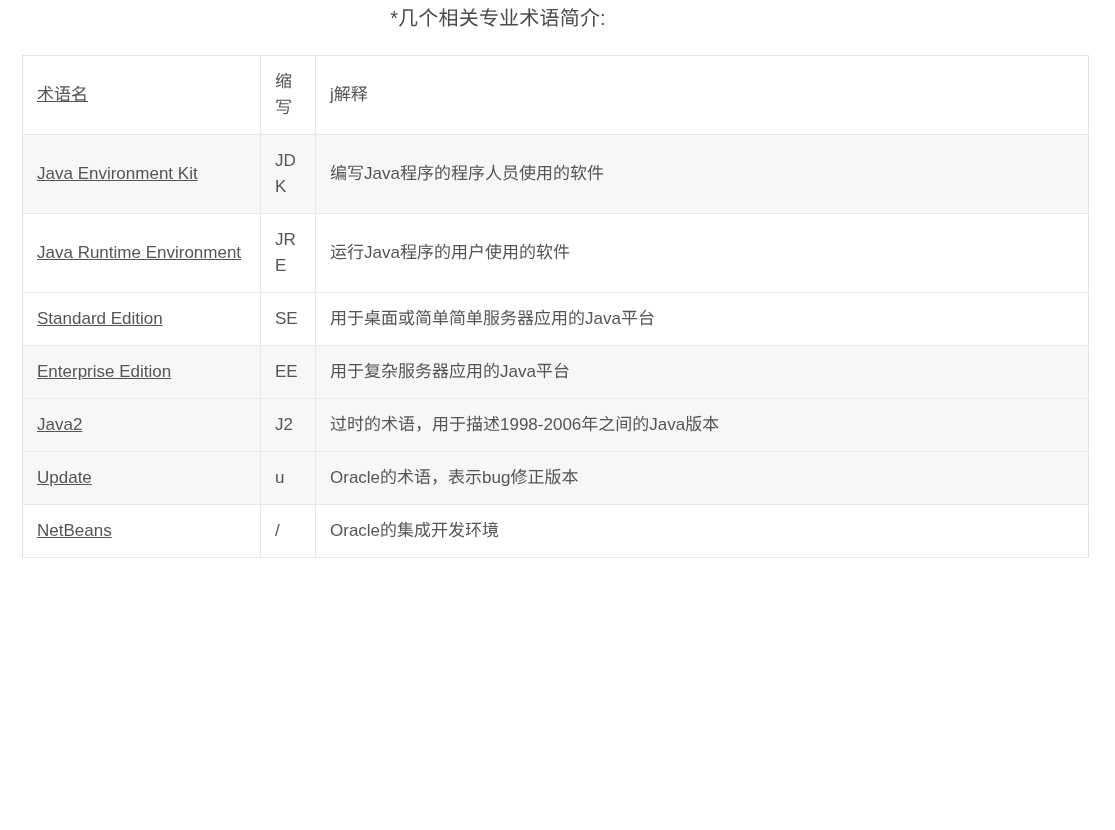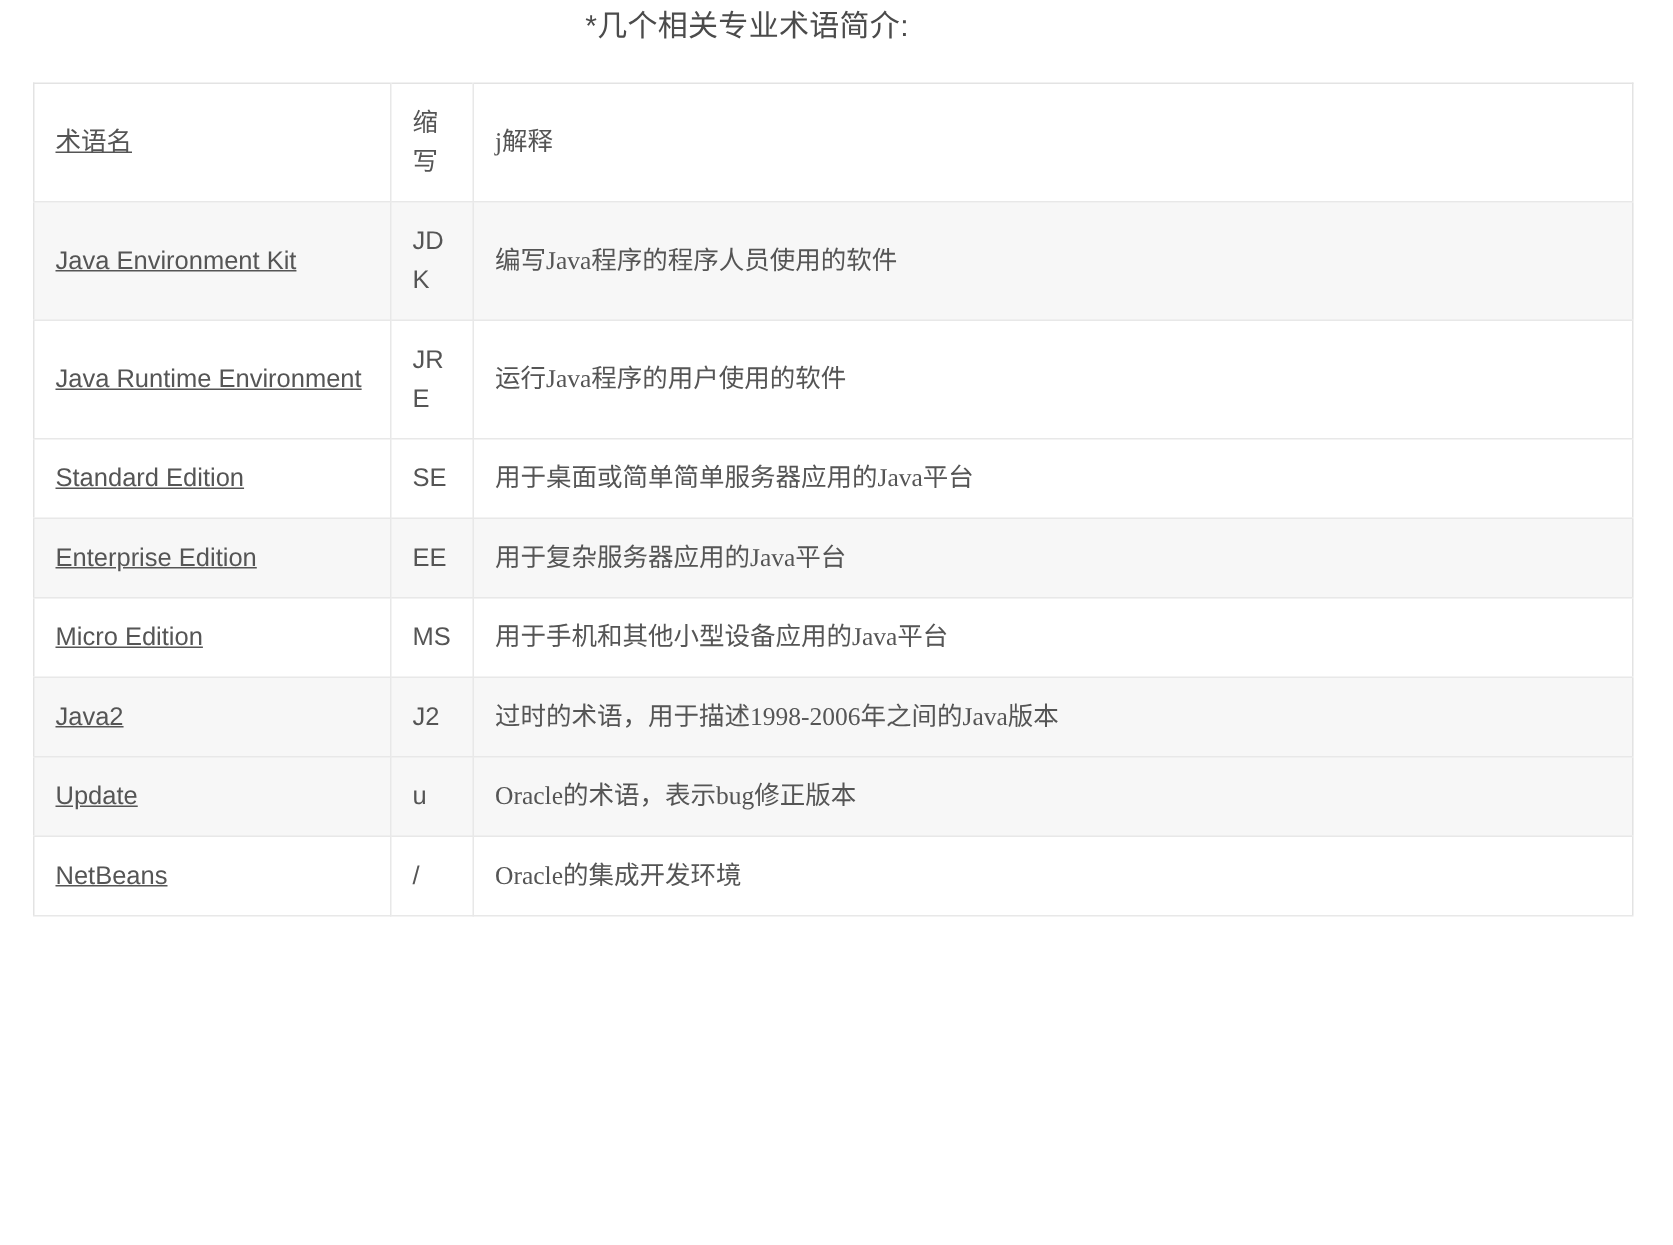--- a/index.html
+++ b/index.html
@@ -89,21 +89,20 @@
   td.cell-abbr, th.cell-abbr {
     padding-left: 12px;
     padding-right: 6px;
   }
   td.cell-term, th.cell-term {
     padding-left: 14px;
     text-decoration: underline;
   }
   td.cell-desc, th.cell-desc {
     padding-left: 12px;
-    font-family: Liberation Serif, serif;
   }
 </style>
 </head>
 <body>
 
 <div class="page">
 
   <h1 class="doc-title">*几个相关专业术语简介:</h1>
 
   <div class="table-wrap">
@@ -134,25 +133,20 @@
           <tr class="plain">
             <td class="cell-term">Standard Edition</td>
             <td class="cell-abbr">SE</td>
             <td class="cell-desc">用于桌面或简单简单服务器应用的Java平台</td>
           </tr>
           <tr class="stripe">
             <td class="cell-term">Enterprise Edition</td>
             <td class="cell-abbr">EE</td>
             <td class="cell-desc">用于复杂服务器应用的Java平台</td>
           </tr>
-          <tr class="plain">
-            <td class="cell-term">Micro Edition</td>
-            <td class="cell-abbr">MS</td>
-            <td class="cell-desc">用于手机和其他小型设备应用的Java平台</td>
-          </tr>
           <tr class="stripe">
             <td class="cell-term">Java2</td>
             <td class="cell-abbr">J2</td>
             <td class="cell-desc">过时的术语，用于描述1998-2006年之间的Java版本</td>
           </tr>
           <tr class="stripe">
             <td class="cell-term">Update</td>
             <td class="cell-abbr">u</td>
             <td class="cell-desc">Oracle的术语，表示bug修正版本</td>
           </tr>

